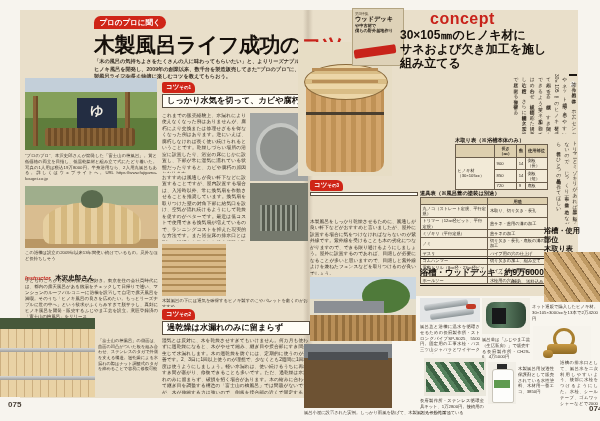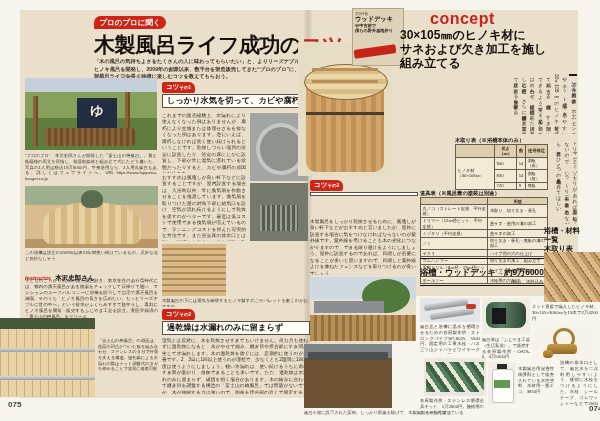--- a/index.html
+++ b/index.html
@@ -259,21 +259,21 @@
       </tr>
 </tbody>
   </table>
 
 <div class="abs cost" style="left:420px;top:258px;width:128px;">
   <span class="main"><span>浴槽・ウッドデッキ</span><span>→</span><span>約9万6000円</span></span>
   <span class="note">（税込、送料込み）</span>
 </div>
 
 <div class="abs mat-head" style="left:544px;top:226px;width:40px;">
-  <div>浴槽・材料一覧</div>
+  <div>浴槽・使用部位</div>
   <div>木取り表</div>
 </div>
 <div class="abs ph ph-planks" style="left:544px;top:252px;width:56px;height:50px;"></div>
 <div class="abs cap" style="left:532px;top:304px;width:66px;height:22px;">ネット通販で購入したヒノキ材。30×105×3000㎜を13本で2万4200円</div>
 
 <div class="abs ph ph-pipes" style="left:420px;top:298px;width:60px;height:24px;">
   <div class="abs pipe" style="left:4px;top:4px;width:44px;height:6px;transform:rotate(-8deg);"></div>
   <div class="abs pipe" style="left:10px;top:13px;width:44px;height:6px;transform:rotate(-8deg);"></div>
   <div class="abs redgrip" style="left:46px;top:6px;width:10px;height:5px;"></div>
 </div>

